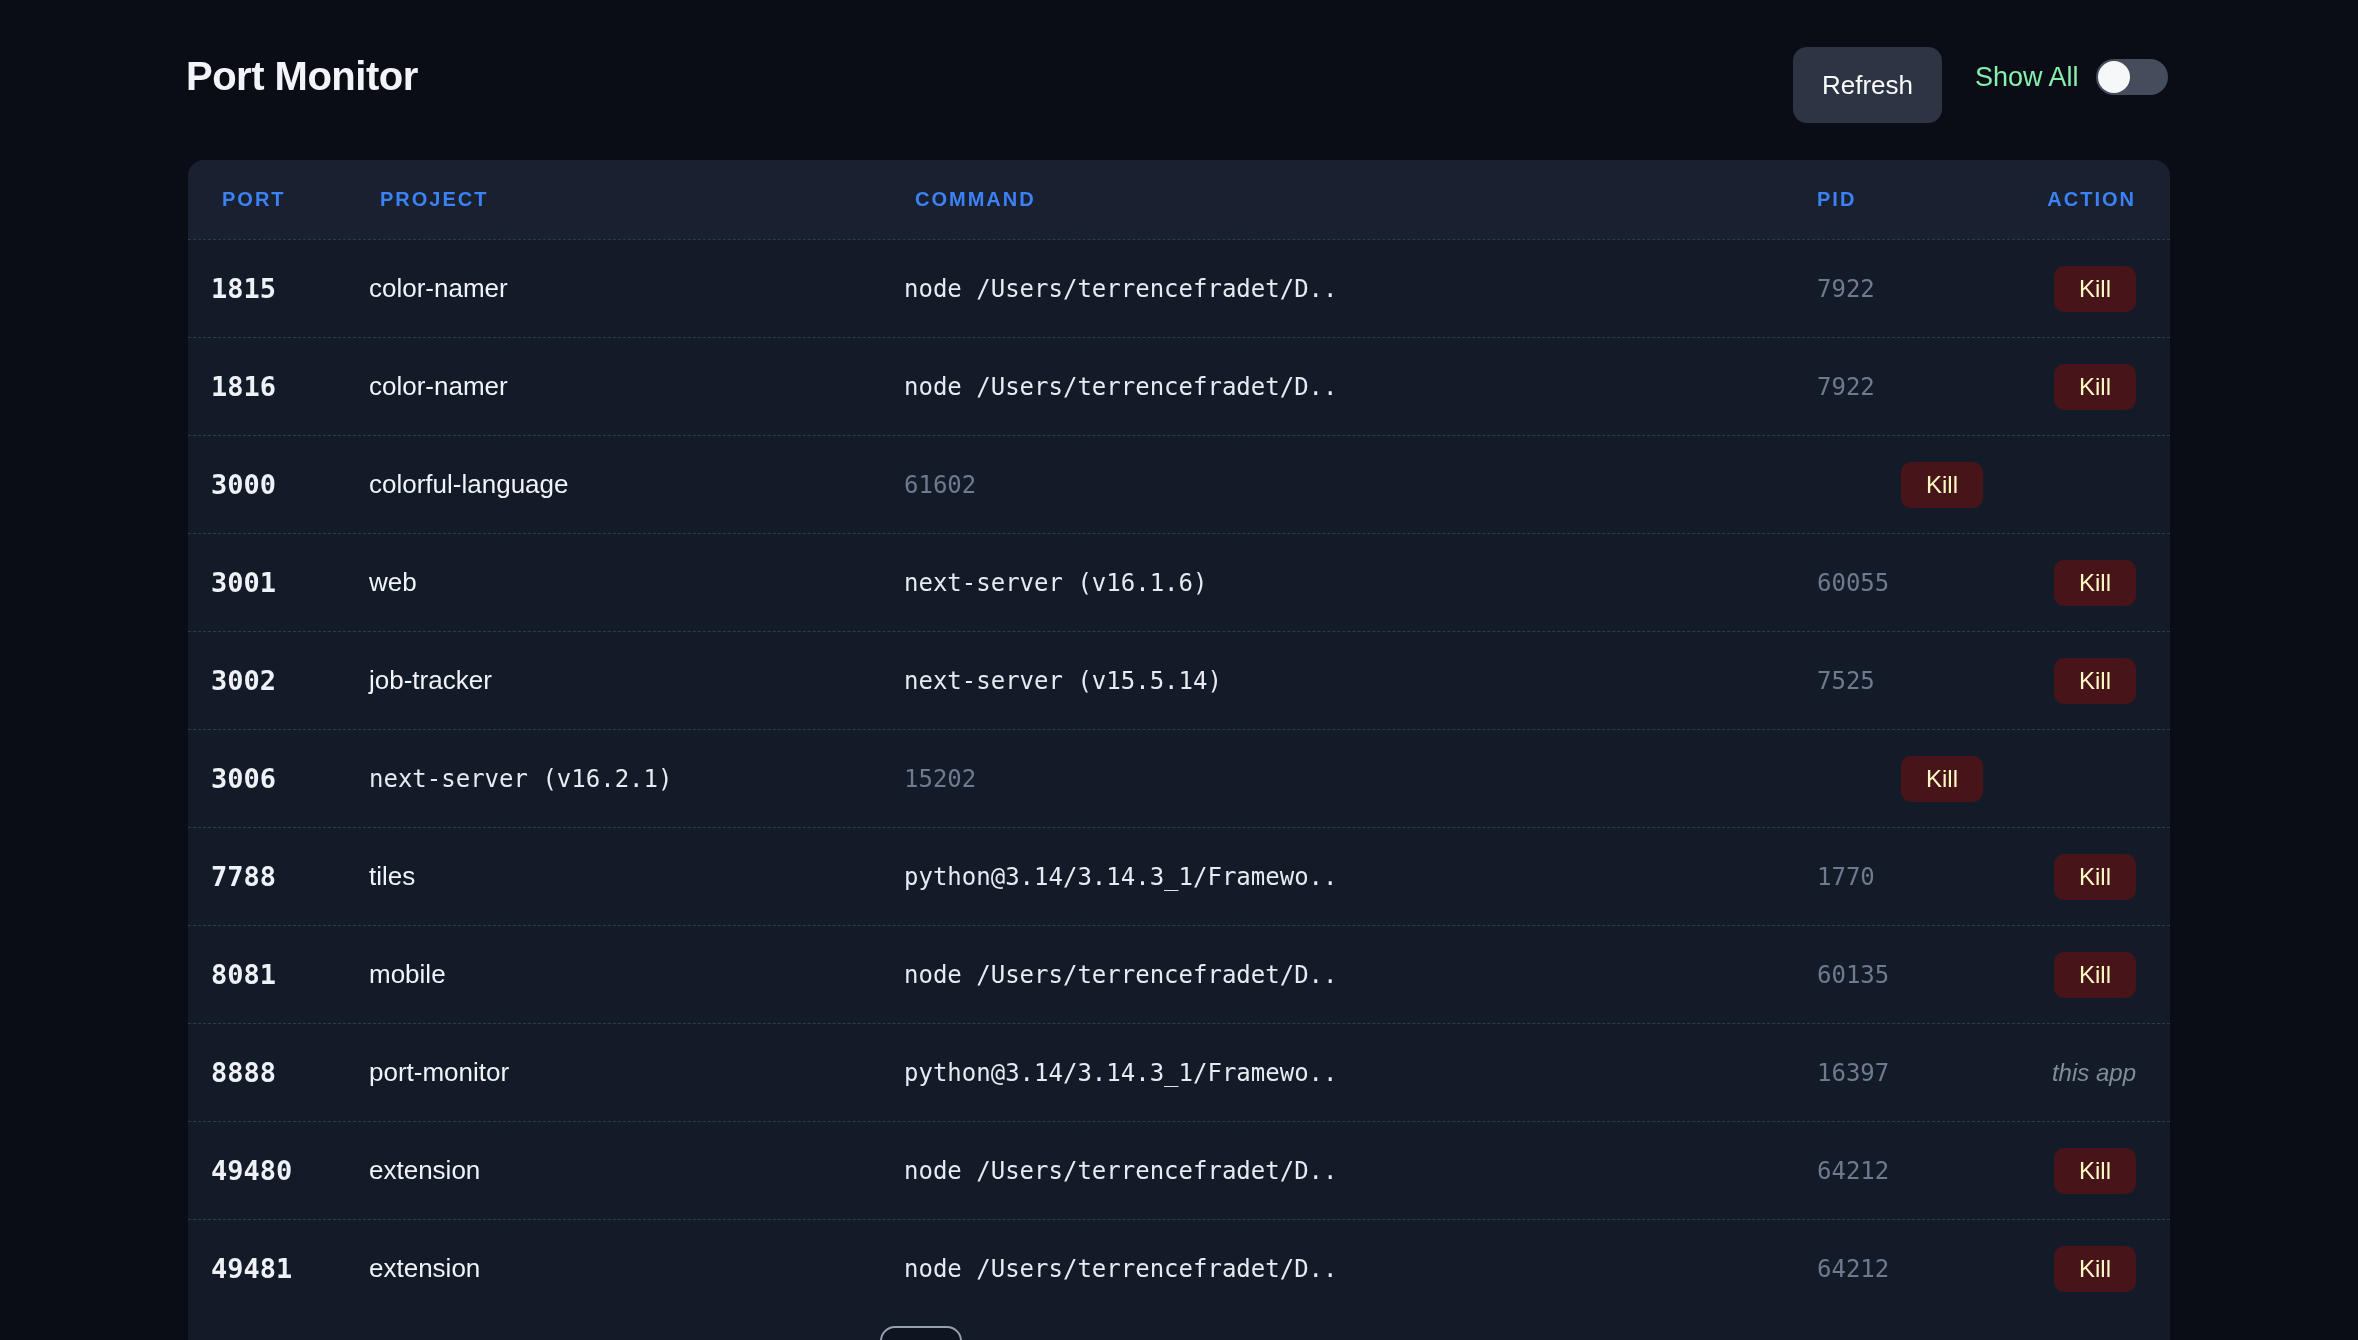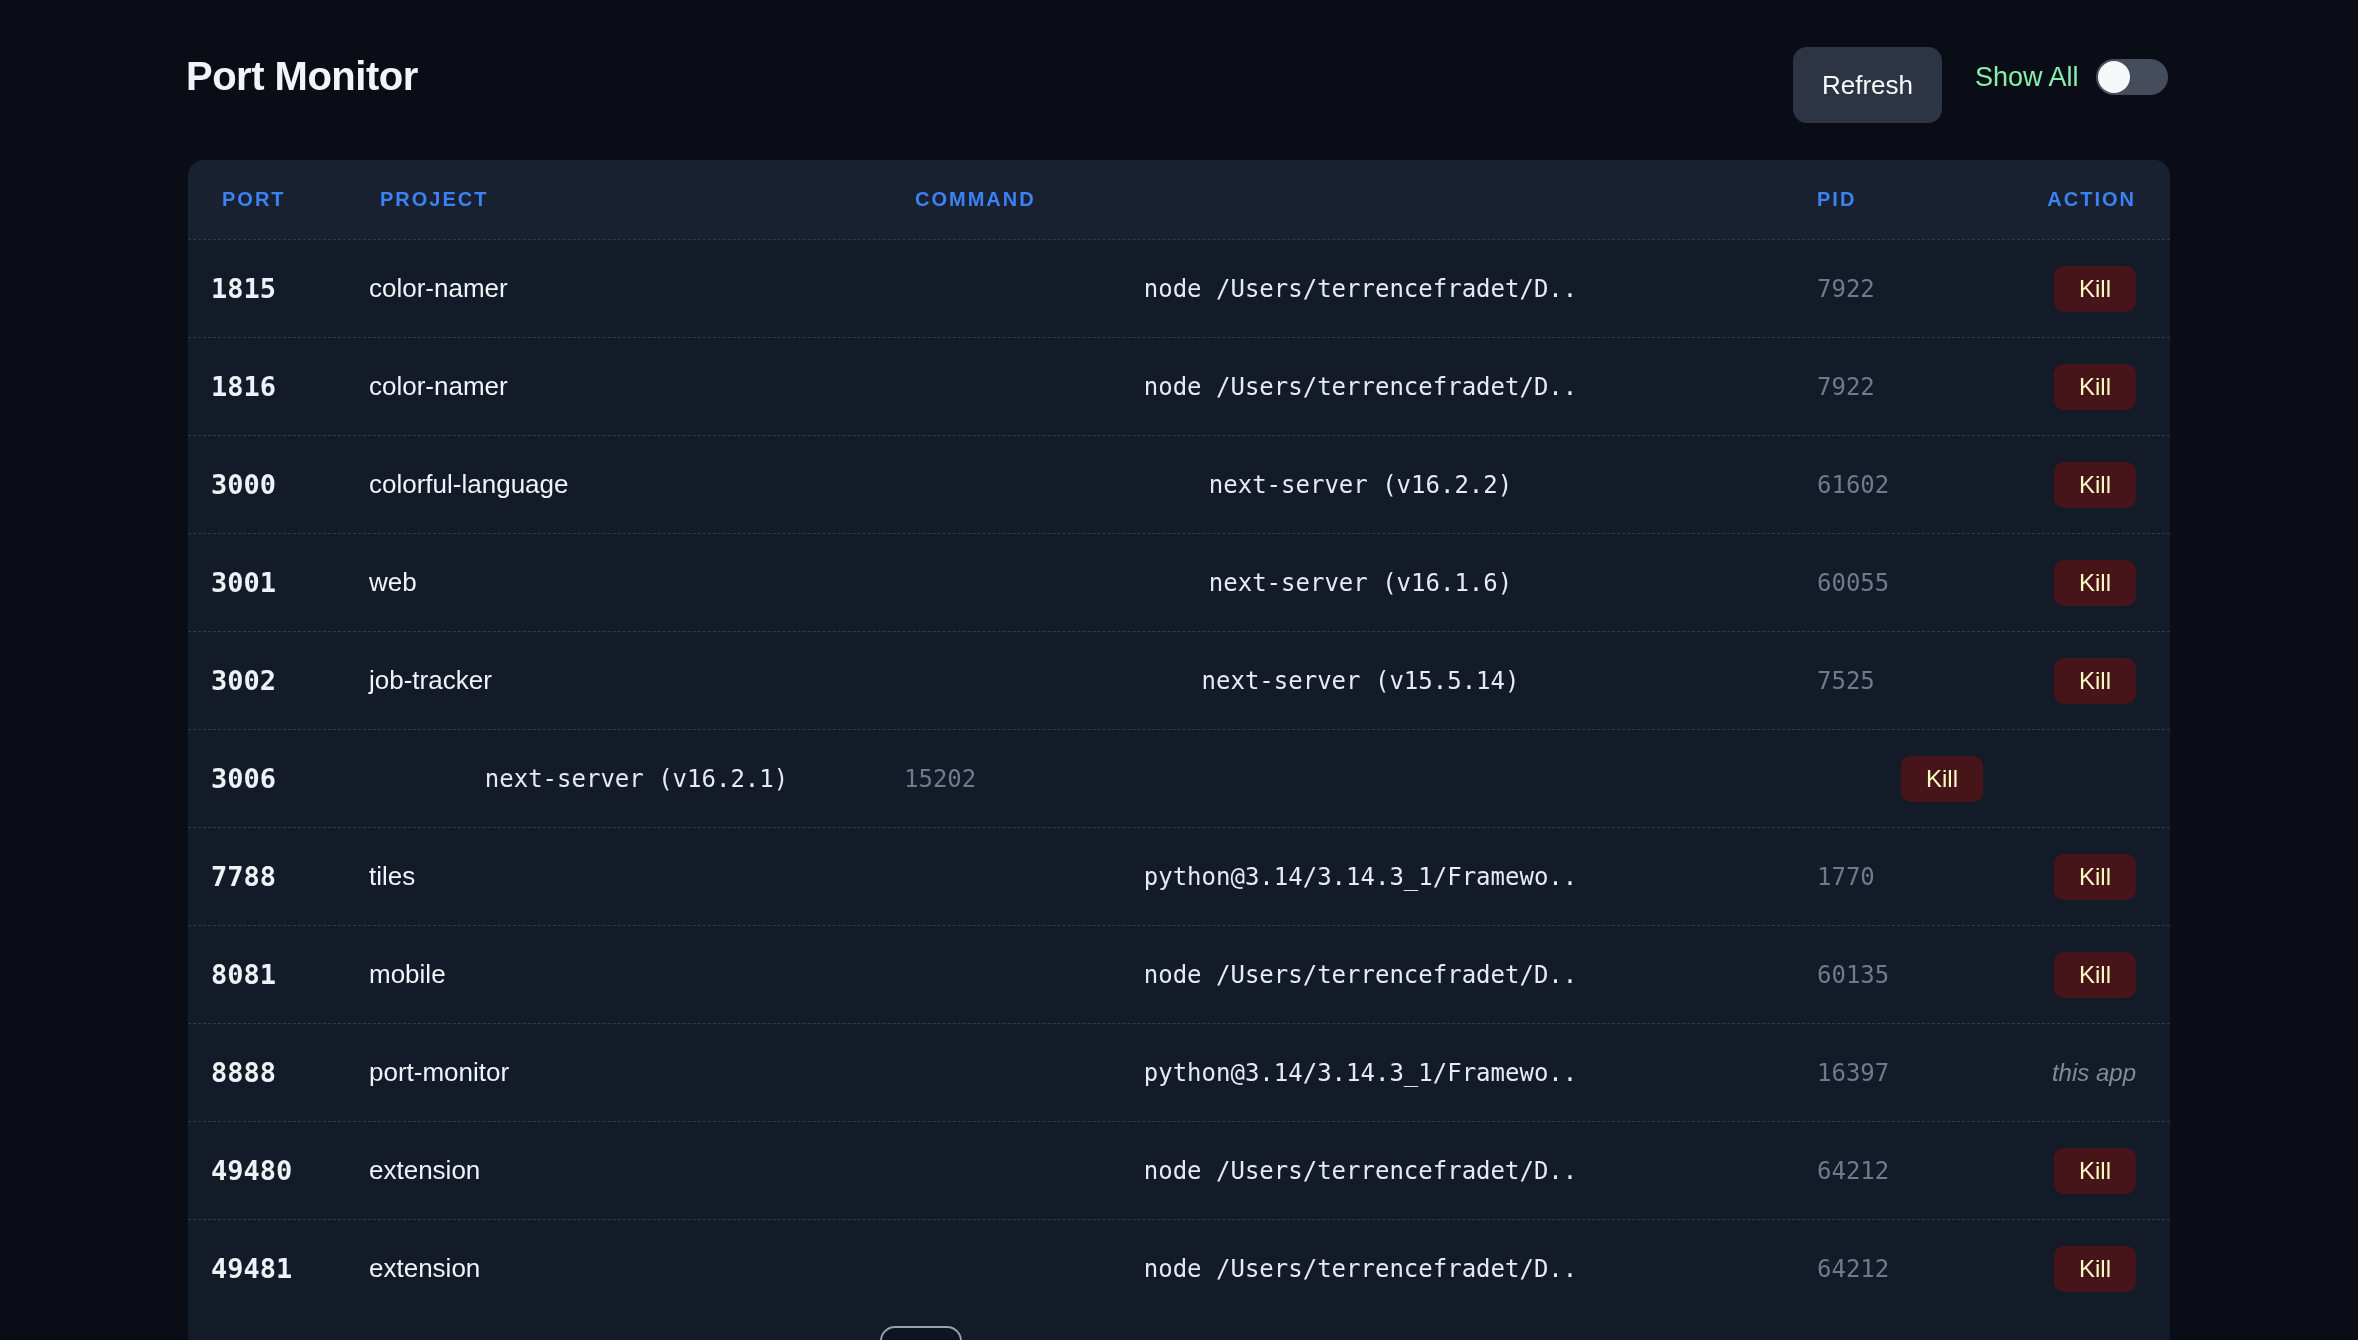--- a/index.html
+++ b/index.html
@@ -96,21 +96,20 @@
     color: #eef1f6;
   }
   .cell.project {
     font-size: 26px;
     color: #f0f3f7;
   }
   .cell.command {
     font-family: "DejaVu Sans Mono", monospace;
     font-size: 24px;
     color: #e6ebf2;
-    text-align: center;
   }
   .cell.pid {
     font-family: "DejaVu Sans Mono", monospace;
     font-size: 24px;
     color: #6e7a8e;
   }
   .kill-btn {
     width: 82px; height: 46px;
     border: none;
     border-radius: 10px;
@@ -169,21 +168,20 @@
     <div class="cell port">1816</div>
     <div class="cell project">color-namer</div>
     <div class="cell command">node /Users/terrencefradet/D..</div>
     <div class="cell pid">7922</div>
     <div class="cell action"><button class="kill-btn">Kill</button></div>
   </div>
 
   <div class="row">
     <div class="cell port">3000</div>
     <div class="cell project">colorful-language</div>
-    <div class="cell command">next-server (v16.2.2)</div>
     <div class="cell pid">61602</div>
     <div class="cell action"><button class="kill-btn">Kill</button></div>
   </div>
 
   <div class="row">
     <div class="cell port">3001</div>
     <div class="cell project">web</div>
     <div class="cell command">next-server (v16.1.6)</div>
     <div class="cell pid">60055</div>
     <div class="cell action"><button class="kill-btn">Kill</button></div>

